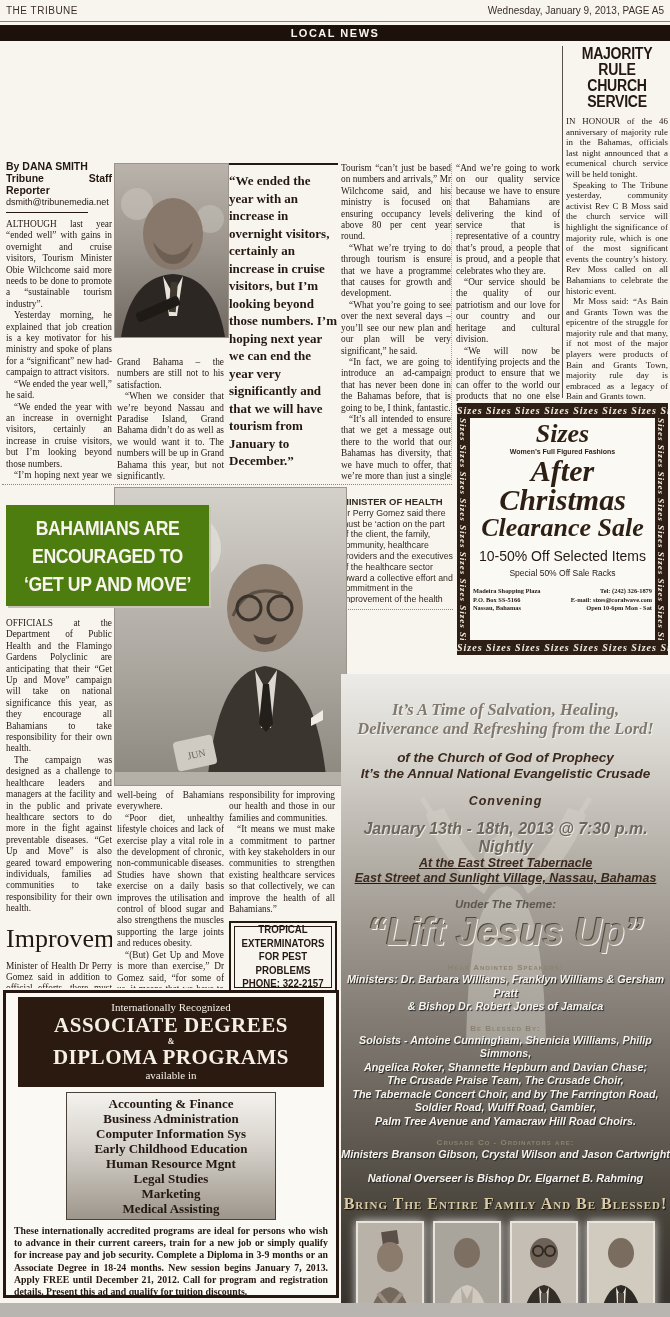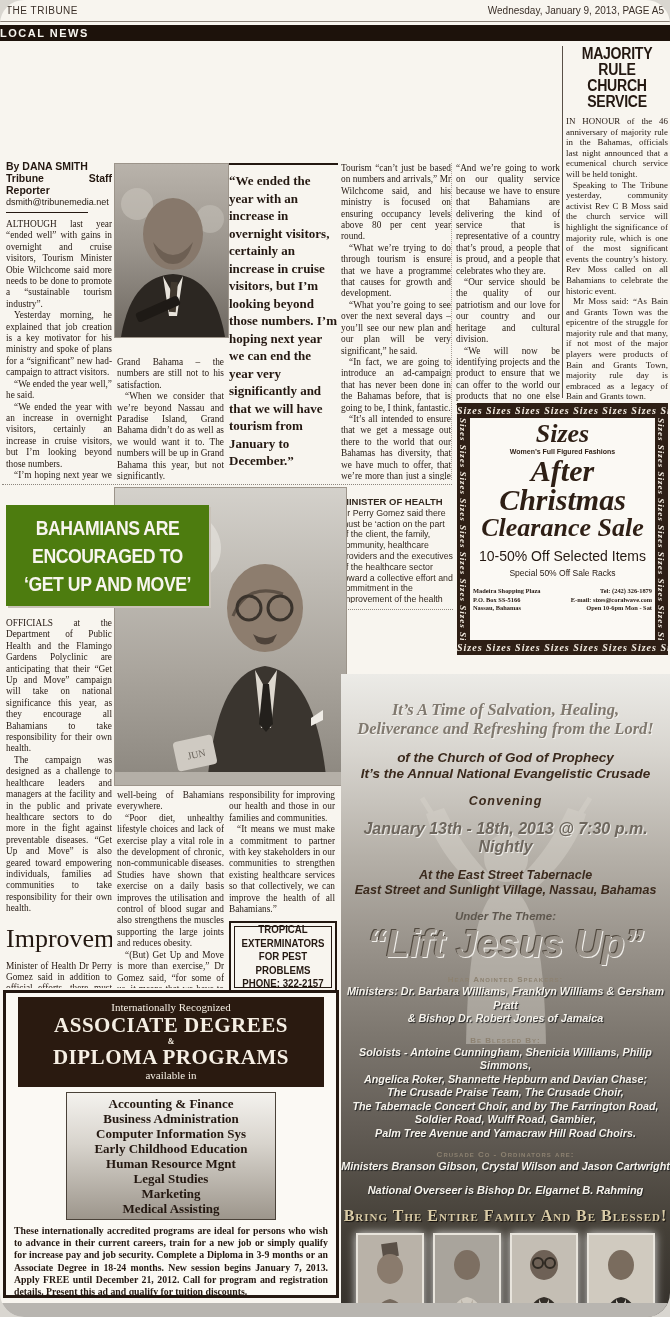--- a/index.html
+++ b/index.html
@@ -1,23 +1,23 @@
 <!DOCTYPE html>
 <html><head>
 <meta charset="utf-8">
 <style>
   html,body{margin:0;padding:0;background:#d9d6d0;}
   .page{position:relative;width:670px;height:1317px;margin:0 auto;background:#f8f5ef;color:#241811;
-        font-family:"Liberation Serif",serif;overflow:hidden;border-radius:24px;}
+        font-family:"Liberation Serif",serif;overflow:hidden;}
   
   .mast-left{position:absolute;left:6px;top:5px;font:10px "Liberation Sans",sans-serif;color:#3a2f28;letter-spacing:.5px;}
   .mast-right{position:absolute;right:6px;top:5px;font:10px "Liberation Sans",sans-serif;color:#3a2f28;}
   .mast-rule{position:absolute;left:0;top:21px;width:670px;border-top:1px solid #8a8077;}
   .section-bar{position:absolute;left:0;top:25px;width:670px;height:16px;background:#1d120b;}
-  .section-bar span{display:block;font:bold 11px/16px "Liberation Sans",sans-serif;color:#f8f5ef;letter-spacing:1.5px;}
+  .section-bar span{display:block;text-align:center;font:bold 11px/16px "Liberation Sans",sans-serif;color:#f8f5ef;letter-spacing:1.5px;}
   
   .headline{position:absolute;left:0;top:44px;width:562px;text-align:center;
             font:bold 44px/48px "Liberation Serif",serif;color:#2b1a10;letter-spacing:-1px;}
   
   .col{position:absolute;font:9.3px/11.4px "Liberation Serif",serif;text-align:justify;overflow:hidden;color:#241811;}
   .col p{margin:0;text-indent:8px;}
   .col p:first-child{text-indent:0;}
   .byline-name,.byline-title{font:bold 10.5px/12px "Liberation Sans",sans-serif;}
   .byline-email{font:9px/12px "Liberation Sans",sans-serif;}
   .byline-rule{border-top:1px solid #241811;width:82px;margin:4px 0 6px;}
@@ -74,21 +74,21 @@
   
   .crusade{position:absolute;left:341px;top:674px;width:329px;height:650px;overflow:hidden;text-align:center;
      background:linear-gradient(180deg,#ecebe7 0%,#d8d5cf 12%,#b5b0a8 28%,#98928a 42%,#7e7870 55%,#625c55 70%,#454038 85%,#332f2a 100%);}
   .crusade .bgfig{position:absolute;left:50%;top:120px;transform:translateX(-50%);opacity:.45;}
   .cr-content{position:relative;padding-top:26px;}
   .cr-script div{font:italic bold 16.5px/19px "Liberation Serif",serif;color:#80796f;text-shadow:1px 1px 0 #f4f2ee;}
   .cr-head{margin-top:12px;}
   .cr-head div{font:italic bold 13.5px/16px "Liberation Sans",sans-serif;color:#3b2a1d;}
   .cr-conv{margin-top:12px;font:italic bold 12.5px/14px "Liberation Sans",sans-serif;color:#3b2a1d;letter-spacing:1px;}
   .cr-dates{margin-top:12px;font:italic bold 16px/18px "Liberation Sans",sans-serif;color:#6e675e;text-shadow:1px 1px 0 #eceae6;}
-  .cr-venue{margin-top:12px;}
+  .cr-venue{margin-top:0;text-decoration:underline;}
   .cr-venue div{font:italic bold 12.5px/15px "Liberation Sans",sans-serif;color:#3b2a1d;}
   .cr-theme-label{margin-top:12px;font:italic bold 11.5px/13px "Liberation Sans",sans-serif;color:#5e574e;}
   .cr-theme{font:italic bold 38px/42px "Liberation Sans",sans-serif;color:#9a938a;
             text-shadow:1px 1px 0 #f1efeb,-1px -1px 0 #51493f;}
   .cr-label{margin-top:10px;font:bold 8px/10px "Liberation Sans",sans-serif;color:#8d8271;font-variant:small-caps;letter-spacing:1px;}
   .cr-white div{font:italic bold 10.8px/13.5px "Liberation Sans",sans-serif;color:#f6f3ec;text-shadow:1px 1px 1px #222;}
   .cr-overseer{margin-top:10px;font:italic bold 11px/13px "Liberation Sans",sans-serif;color:#f6f3ec;text-shadow:1px 1px 1px #222;}
   .cr-banner{margin-top:9px;font:bold 16px/19px "Liberation Serif",serif;font-variant:small-caps;
              color:#d9cba6;text-shadow:1px 1px 1px #14100c;letter-spacing:1px;}
   .cr-photos{margin-top:8px;display:flex;justify-content:center;gap:9px;}

